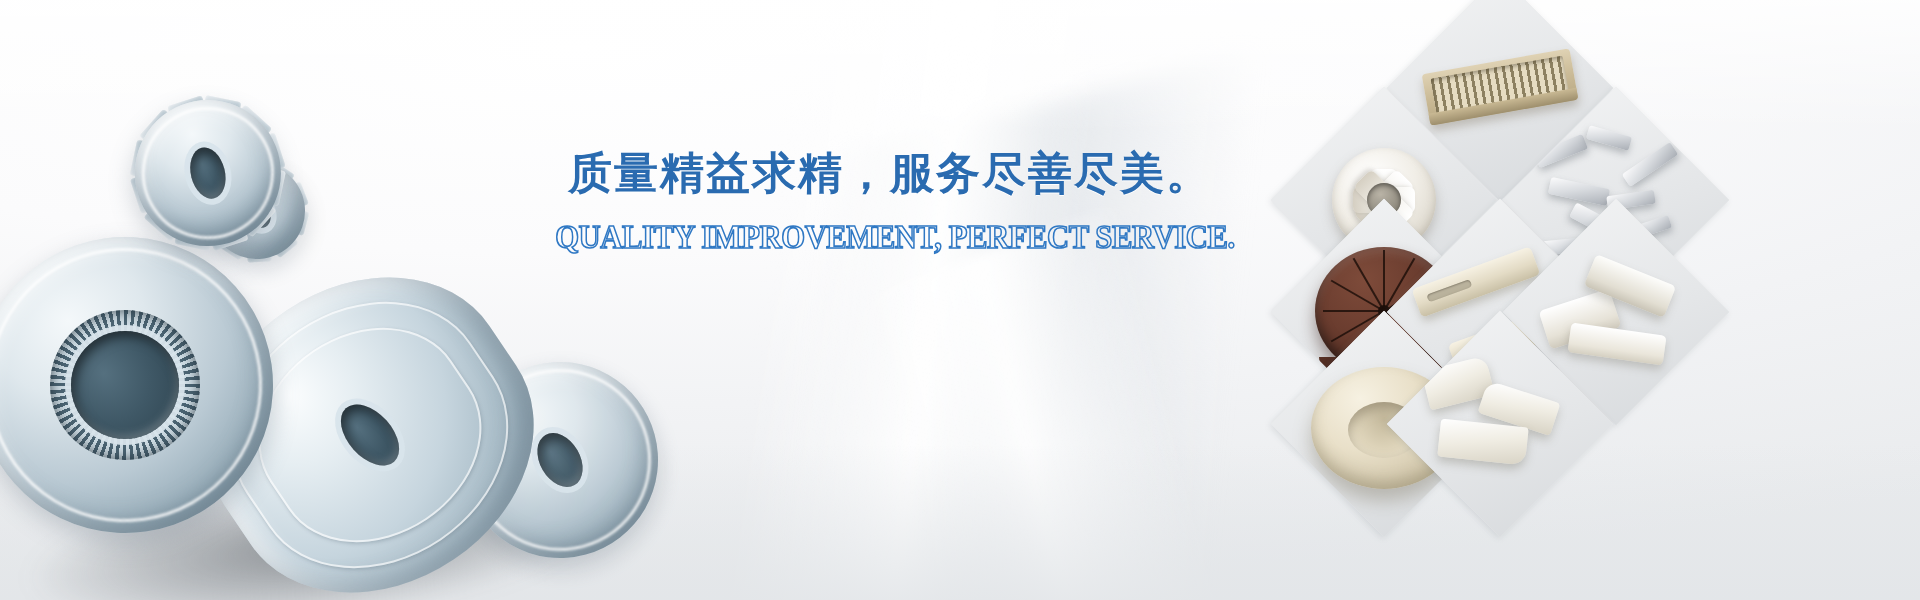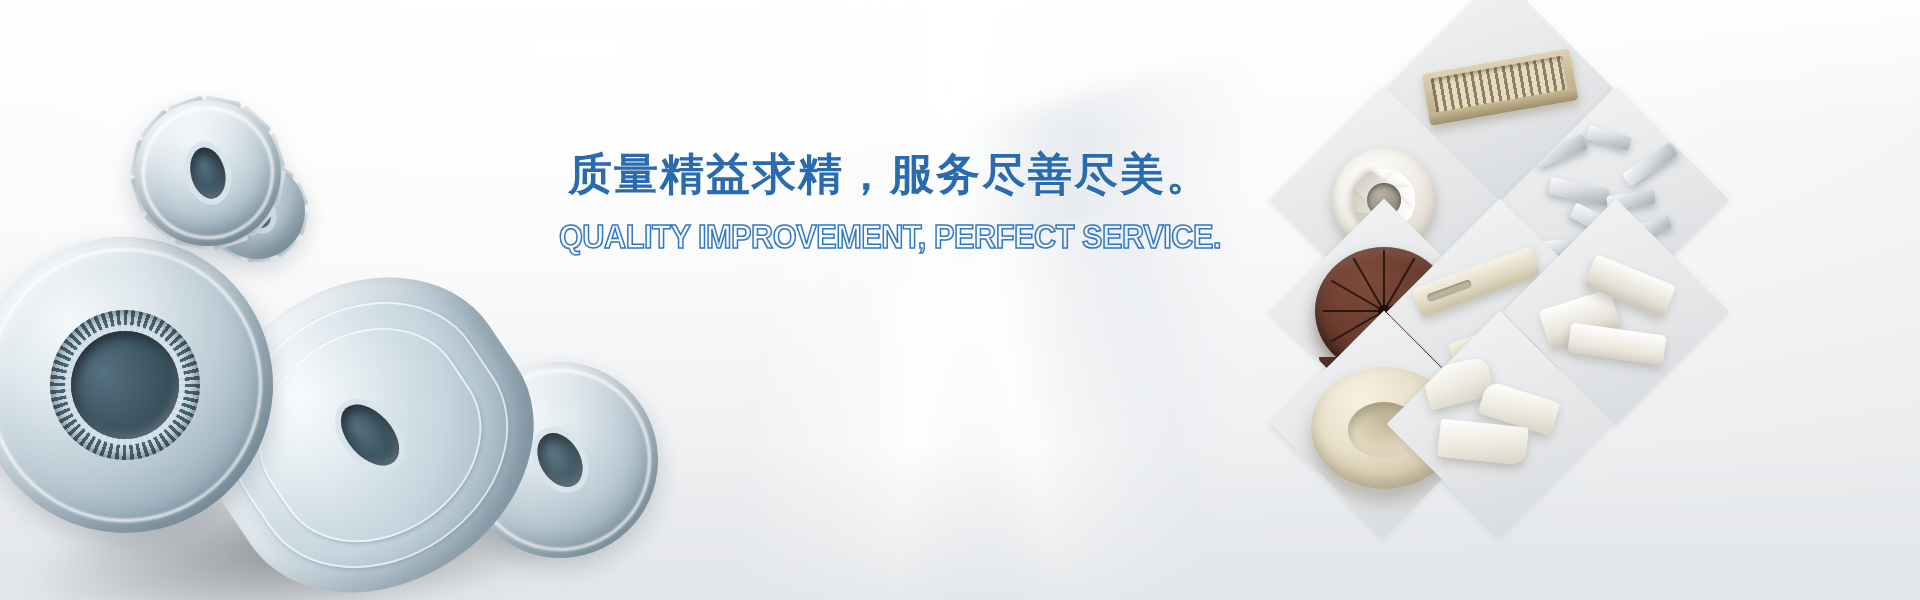--- a/index.html
+++ b/index.html
@@ -130,20 +130,21 @@
     transform:translate(-50%,-50%) rotate(-18deg);
     border-radius:50%/42%;
     border:2px solid rgba(255,255,255,.65);
     box-shadow:0 2px 4px rgba(110,128,140,.4);
   }
 
   
   .copy{
     position:absolute;left:530px;top:150px;width:720px;
     text-align:center;
+    font-family:Liberation Serif, serif;
   }
   .headline{
     margin:0;
     font-size:44px;
     font-weight:bold;
     letter-spacing:2px;
     color:#2a6bb0;
     line-height:1.1;
     white-space:nowrap;
     text-shadow:0 1px 0 rgba(255,255,255,.9);

